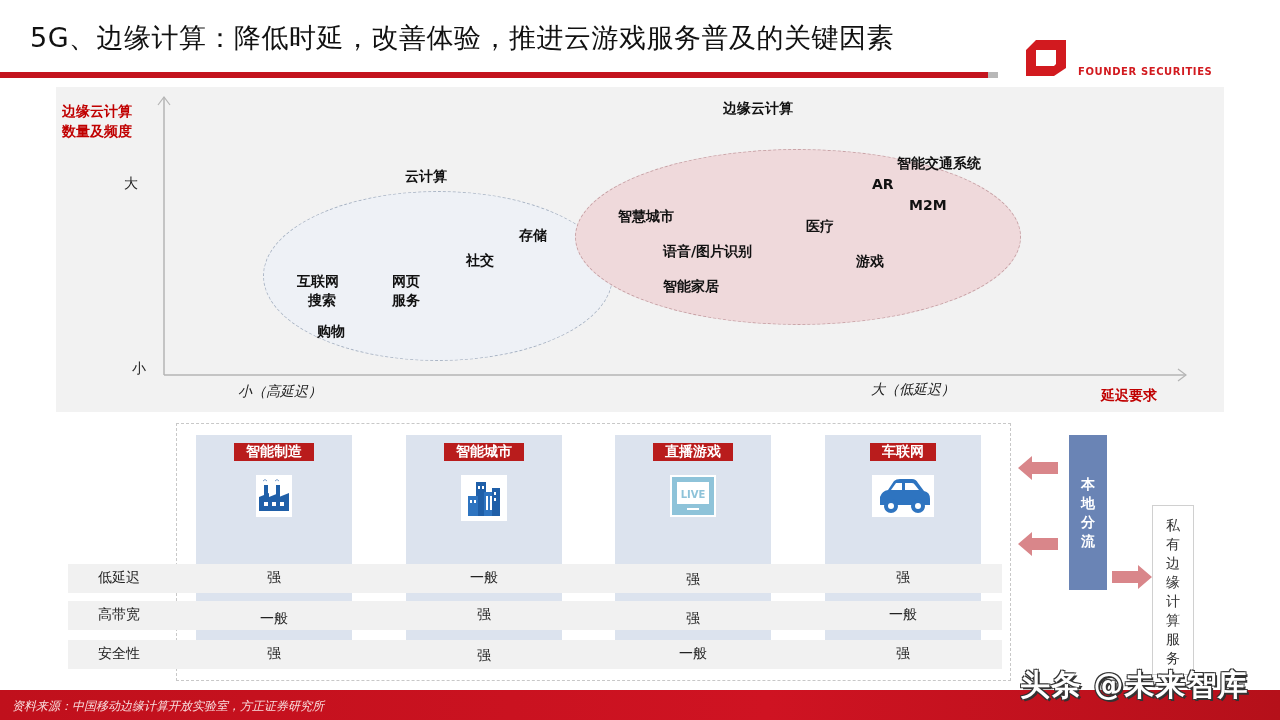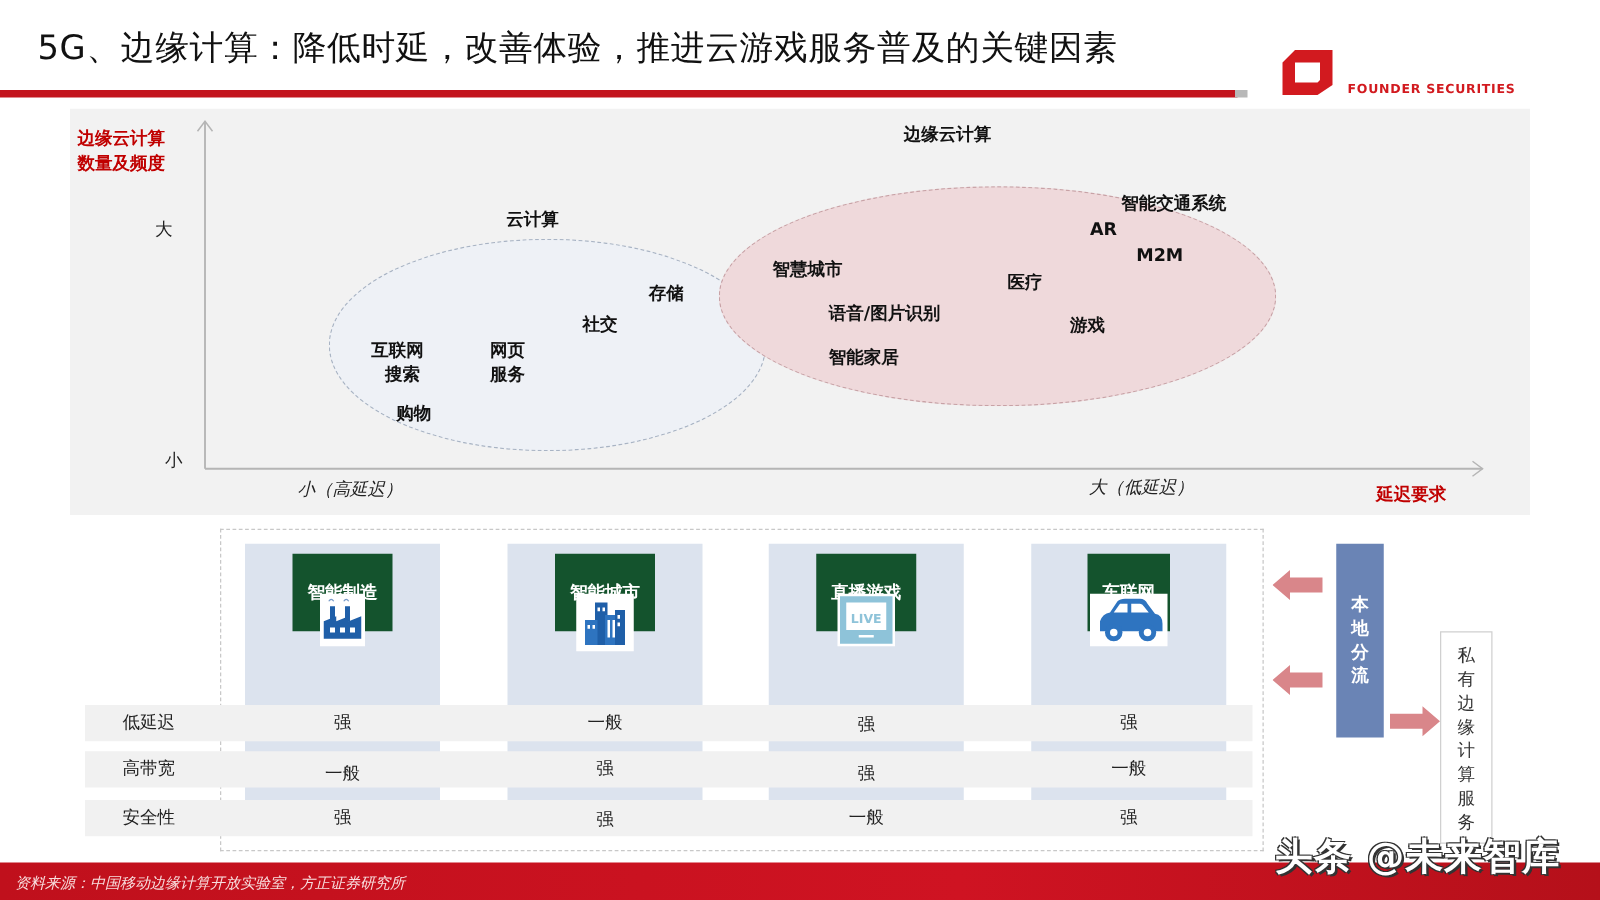--- a/index.html
+++ b/index.html
@@ -24,21 +24,21 @@
 
   .ellipse { position: absolute; border: 1.5px dashed #a9b4c4; border-radius: 50%; }
   .ellipse.cloud { left: 207px; top: 104px; width: 350px; height: 170px; background: #eef1f6; border-color: #a9b4c4; }
   .ellipse.edge { left: 519px; top: 62px; width: 446px; height: 176px; background: #efd9db; border-color: #c8a2a6; }
 
   .blabel { position: absolute; font-size: 14px; font-weight: bold; color: #111; white-space: nowrap; line-height: 18px; text-align: right; }
 
   .dash-frame { position: absolute; left: 176px; top: 423px; width: 835px; height: 258px; border: 1px dashed #c8c8c8; }
 
   .col { position: absolute; top: 435px; width: 156px; height: 228px; background: #dce3ee; }
-  .col-tag { position: absolute; top: 8px; left: 50%; transform: translateX(-50%); background: #14532d; color: #fff; font-size: 14px; font-weight: bold; padding: 22px 12px; white-space: nowrap; }
+  .col-tag { position: absolute; top: 8px; left: 50%; transform: translateX(-50%); background: #b91c1c; color: #fff; font-size: 14px; font-weight: bold; padding: 0 12px; white-space: nowrap; }
   .col-icon { position: absolute; top: 40px; left: 50%; transform: translateX(-50%); background: #fff; display: flex; align-items: center; justify-content: center; }
 
   .row { position: absolute; left: 68px; width: 934px; height: 29px; background: #f1f1f1; margin-top: 28px; }
   .row-label { position: absolute; left: 0; width: 102px; text-align: center; top: 5px; font-size: 14px; color: #222; }
   .cell { position: absolute; width: 156px; text-align: center; font-size: 14px; color: #222; top: 5px; }
 
   .offload { position: absolute; left: 1069px; top: 435px; width: 38px; height: 155px; background: #6a84b5; color: #fff; font-size: 14px; font-weight: bold; display: flex; flex-direction: column; align-items: center; justify-content: center; line-height: 19px; }
   .arrow { position: absolute; }
   .private { position: absolute; left: 1152px; top: 505px; width: 42px; height: 170px; border: 1px solid #d0d0d0; background: #fff; font-size: 14px; color: #333; display: flex; flex-direction: column; align-items: center; padding-top: 10px; line-height: 19px; }
 

